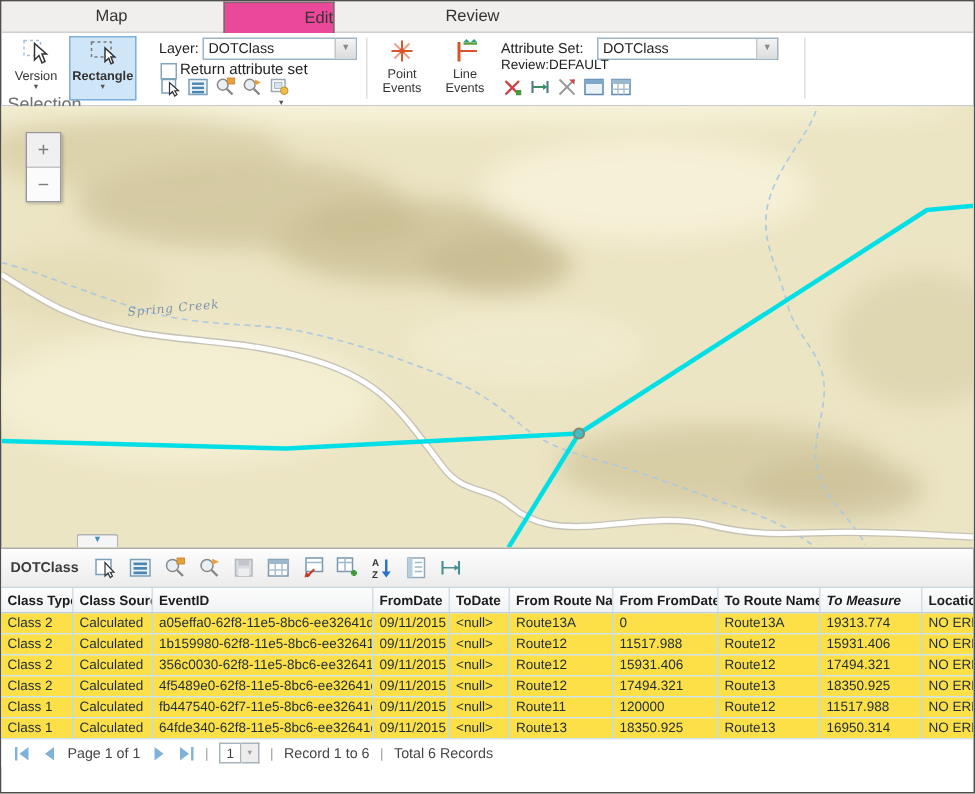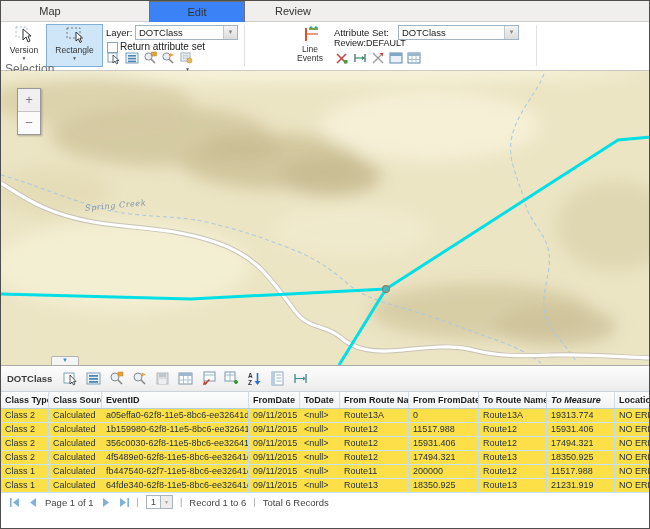--- a/index.html
+++ b/index.html
@@ -1,30 +1,30 @@
 <!DOCTYPE html>
 <html><head>
 <meta charset="utf-8">
 <style>
   html,body{margin:0;padding:0;background:#9a9a9a;}
   .window{position:relative;width:650px;height:529px;background:#fff;border:1px solid #4e4e4e;
     box-sizing:border-box;font-family:"Liberation Sans",sans-serif;overflow:hidden;-webkit-font-smoothing:antialiased;}
   
   .tabbar{position:absolute;left:0;top:0;width:100%;height:21px;background:#f0efed;border-bottom:1px solid #cfcfcf;box-sizing:border-box;}
-  .tab{position:absolute;top:0;height:21px;line-height:20px;font-size:11px;color:#333;text-align:center;cursor:default;}
+  .tab{position:absolute;top:0;height:21px;line-height:20px;font-size:11px;color:#333;text-align:right;cursor:default;}
   .tab-map{left:14px;width:70px}
-  .tab-edit{left:148px;width:96px;background:#3b82f6;border:1px solid #707070;border-bottom:none;box-sizing:border-box;}
+  .tab-edit{left:148px;width:74px;background:#ec4899;border:1px solid #707070;border-bottom:none;box-sizing:border-box;}
   .tab-review{left:252px;width:80px}
   
   .ribbon{position:absolute;left:0;top:21px;width:100%;height:49px;background:#fff;border-bottom:1px solid #c9c9c9;box-sizing:border-box;}
   .rbtn{position:absolute;top:2px;height:43px;text-align:center;font-size:8.5px;color:#333;border:1px solid transparent;box-sizing:border-box;}
   .rbtn .cap{display:block;line-height:9px;margin-top:0px;}
   .rbtn .tiny-caret{display:block;font-size:5px;color:#555;line-height:5px;margin-top:1px;}
   .rbtn-select{left:3px;width:40px;}
-  .rbtn-rect{left:45px;width:57px;background:#cfe6f8;border-color:#7fb0da;}
+  .rbtn-rect{left:45px;width:45px;background:#cfe6f8;border-color:#7fb0da;font-weight:bold;}
   .rlabel{position:absolute;font-size:9.5px;color:#222;}
   .combo{position:absolute;height:15px;background:#fff;border:1px solid #9fb4c4;font-size:9.5px;color:#222;line-height:13px;padding-left:3px;box-sizing:border-box;}
   .combo .arrow{position:absolute;right:0;top:0;bottom:0;width:13px;background:linear-gradient(#f4f4f4,#dcdcdc);
     border-left:1px solid #c0c8ce;color:#8a8a8a;font-size:6px;text-align:center;line-height:13px;}
   .checkbox{position:absolute;width:9px;height:9px;background:#fff;border:1px solid #88a6bd;}
   .cblabel{position:absolute;font-size:10px;color:#222;}
   .iconrow{position:absolute;display:flex;gap:4px;}
   .sicon{width:14px;height:14px;display:inline-block;}
   .group-label{position:absolute;font-size:12px;color:#6e6e6e;}
   .gdivider{position:absolute;top:3px;height:41px;width:1px;background:#e0e0e0;}
@@ -128,20 +128,34 @@
       <span class="sicon"><svg width="14" height="14">
             <rect x="2" y="2" width="9" height="8" fill="#fff" stroke="#98a8b4"></rect>
             <rect x="4" y="4" width="5" height="4" fill="#d8e4ec" stroke="#98a8b4" stroke-width=".5"></rect>
             <circle cx="10.5" cy="9.5" r="2.5" fill="#eebc4a" stroke="#b98c20" stroke-width=".6"></circle>
           </svg></span>
     </div>
     <span class="tiny-caret" style="position:absolute;left:184px;top:44px;font-size:5px;color:#555">▼</span>
     <div class="group-label" style="left:4px;top:40px;width:236px">Selection</div>
     <div class="gdivider" style="left:243px"></div>
 
+    <div class="rbtn" style="left:247px;width:40px">
+      <span>
+        <svg width="20" height="18">
+            <g stroke="#d9542b" stroke-width="1.3">
+              <line x1="10" y1="2" x2="10" y2="16"></line>
+              <line x1="3" y1="9" x2="17" y2="9"></line>
+              <line x1="5" y1="4" x2="15" y2="14" stroke="#eba189"></line>
+              <line x1="15" y1="4" x2="5" y2="14" stroke="#eba189"></line>
+            </g>
+            <rect x="8.5" y="7.5" width="3" height="3" fill="#d9542b"></rect>
+          </svg>
+      </span>
+      <span class="cap">Point Events</span>
+    </div>
     <div class="rbtn" style="left:289px;width:40px">
       <span>
         <svg width="20" height="18">
             <line x1="6" y1="3" x2="6" y2="16" stroke="#d9542b" stroke-width="2"></line>
             <line x1="6" y1="9" x2="18" y2="9" stroke="#d9542b" stroke-width="1.2"></line>
             <line x1="9" y1="4" x2="18" y2="4" stroke="#5aa33c" stroke-width="1.8"></line>
             <path d="M11,1 l2,2 h-4 Z" fill="#2e9e8e"></path>
             <path d="M16,1 l2,2 h-4 Z" fill="#2e9e8e"></path>
           </svg>
       </span>
@@ -364,35 +378,35 @@
           <div class="td" style="width: 68px;">18350.925</div>
           <div class="td" style="width: 36px;">NO ERROR</div>
         </div>
         <div class="tr">
           <div class="td" style="width: 48px;">Class 1</div>
           <div class="td" style="width: 53px;">Calculated</div>
           <div class="td" style="width: 147px;">fb447540-62f7-11e5-8bc6-ee32641d5ec9</div>
           <div class="td" style="width: 51px;">09/11/2015</div>
           <div class="td" style="width: 40px;">&lt;null&gt;</div>
           <div class="td" style="width: 69px;">Route11</div>
-          <div class="td" style="width: 70px;">200000</div>
+          <div class="td" style="width: 70px;">120000</div>
           <div class="td" style="width: 68px;">Route12</div>
           <div class="td" style="width: 68px;">11517.988</div>
           <div class="td" style="width: 36px;">NO ERROR</div>
         </div>
         <div class="tr">
           <div class="td" style="width: 48px;">Class 1</div>
           <div class="td" style="width: 53px;">Calculated</div>
           <div class="td" style="width: 147px;">64fde340-62f8-11e5-8bc6-ee32641d5ec9</div>
           <div class="td" style="width: 51px;">09/11/2015</div>
           <div class="td" style="width: 40px;">&lt;null&gt;</div>
           <div class="td" style="width: 69px;">Route13</div>
           <div class="td" style="width: 70px;">18350.925</div>
           <div class="td" style="width: 68px;">Route13</div>
-          <div class="td" style="width: 68px;">21231.919</div>
+          <div class="td" style="width: 68px;">16950.314</div>
           <div class="td" style="width: 36px;">NO ERROR</div>
         </div>
       </div>
 
     <div class="pager">
       <span class="pgbtn"><svg width="11" height="11">
             <rect x="1" y="1" width="1.6" height="9" fill="#7fb2d9"></rect>
             <path d="M10,1 L4,5.5 L10,10 Z" fill="#7fb2d9"></path>
           </svg></span>
       <span class="pgbtn"><svg width="11" height="11">

